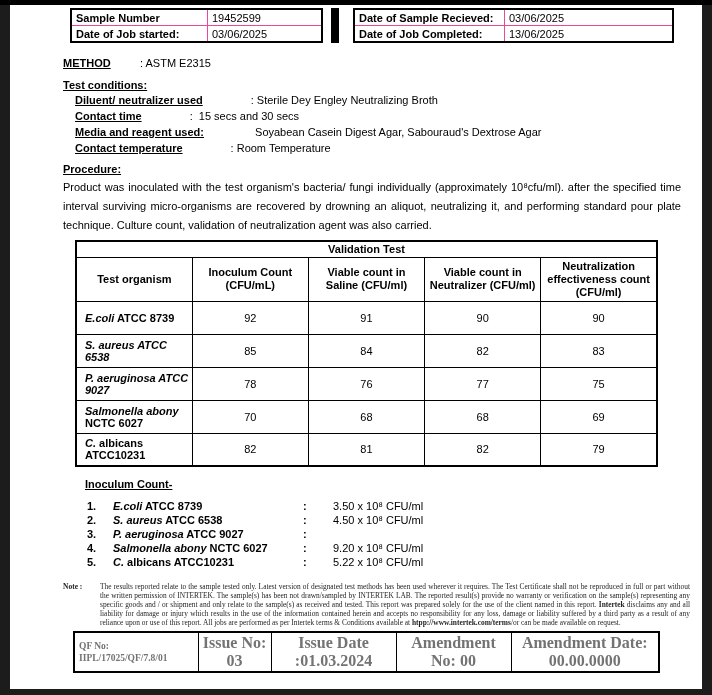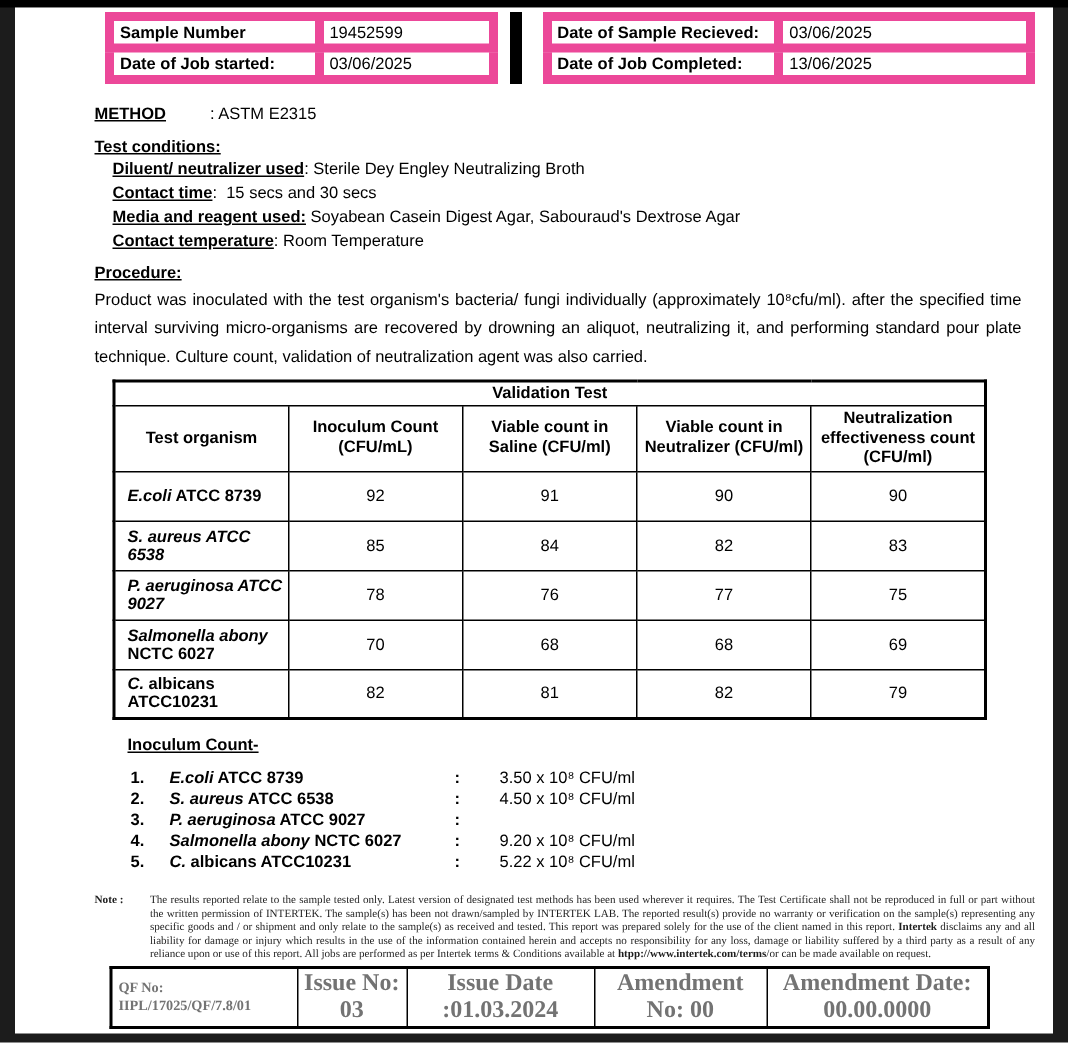--- a/index.html
+++ b/index.html
@@ -16,34 +16,34 @@
     position:absolute;left:10px;top:5px;width:692px;height:684px;
     background:#fff;
     box-sizing:border-box;
     padding:3px 12px 0 53px;
     overflow:hidden;
   }
   
   .header-row{display:flex;align-items:stretch;margin-left:7px;}
   table{border-collapse:collapse;}
   .hdr-table{border:2px solid #000;}
-  .hdr-table td{border:6px solid #ec4899;height:15px;font-size:11px;padding:0 4px;vertical-align:middle;white-space:nowrap;margin-top:12px;}
+  .hdr-table td{border:1px solid #ec4899;height:15px;font-size:11px;padding:0 4px;vertical-align:middle;white-space:nowrap;margin-top:12px;}
   .hdr-table .lbl{font-weight:bold;}
   .t-left .lbl{width:127px;}
   .t-left .val{width:105px;}
   .t-right .lbl{width:141px;}
   .t-right .val{width:159px;}
   .hdr-divider{width:8px;background:#000;margin-left:8px;margin-right:14px;}
   
   .method-line{margin-top:13px;font-size:11px;line-height:14px;}
   .method-label{display:inline-block;width:77px;font-weight:bold;text-decoration:underline;}
   .section-heading{margin-top:8px;font-size:11px;line-height:14px;font-weight:bold;text-decoration:underline;}
   .cond-line{font-size:11px;line-height:16px;}
   .cond-label{font-weight:bold;text-decoration:underline;padding-left:12px;}
-  .cond-value{white-space:pre-wrap;}
+  .cond-value{white-space:pre-wrap;padding-left:48px;}
   .proc-heading{margin-top:6px;font-size:11px;line-height:14px;font-weight:bold;text-decoration:underline;}
   .proc-text{margin-top:2px;font-size:11px;line-height:19px;text-align:justify;width:618px;}
   
   .val-table{margin-top:5px;margin-left:12px;border:2px solid #000;table-layout:fixed;width:583px;}
   .val-table td,.val-table th{border:1px solid #000;font-size:11px;box-sizing:border-box;}
   .val-title{height:16px;text-align:center;font-weight:bold;vertical-align:middle;}
   .val-table th{height:44px;text-align:center;vertical-align:middle;font-weight:bold;line-height:13px;padding:1px 2px;}
   .val-table td.org{height:33px;font-weight:bold;padding-left:8px;vertical-align:middle;}
   .val-table td.num{text-align:center;vertical-align:middle;}
   .c-org{width:170px;}.c-ino{width:72px;}.c-sal{width:91px;}.c-neu{width:90px;}.c-eff{width:160px;}

